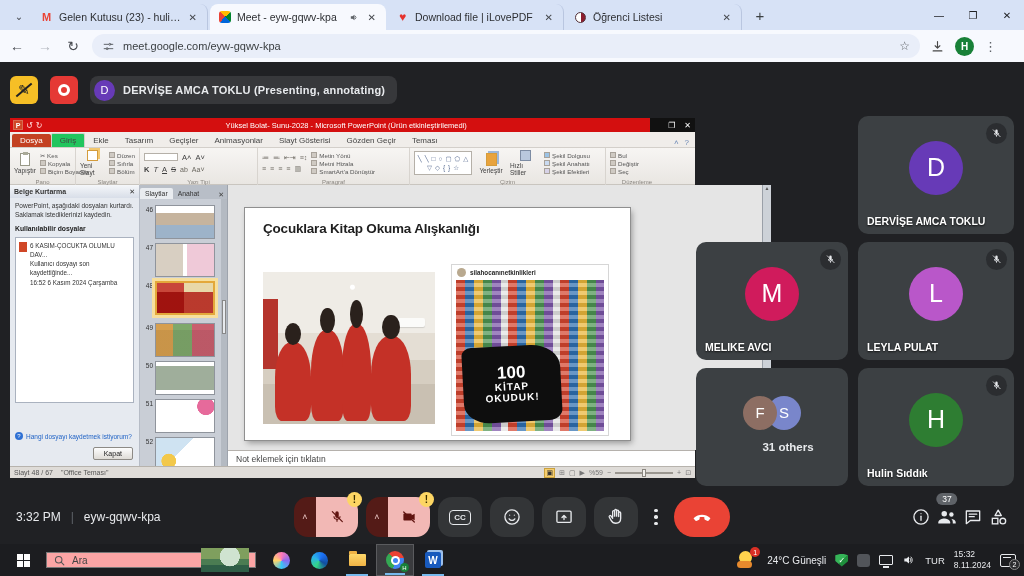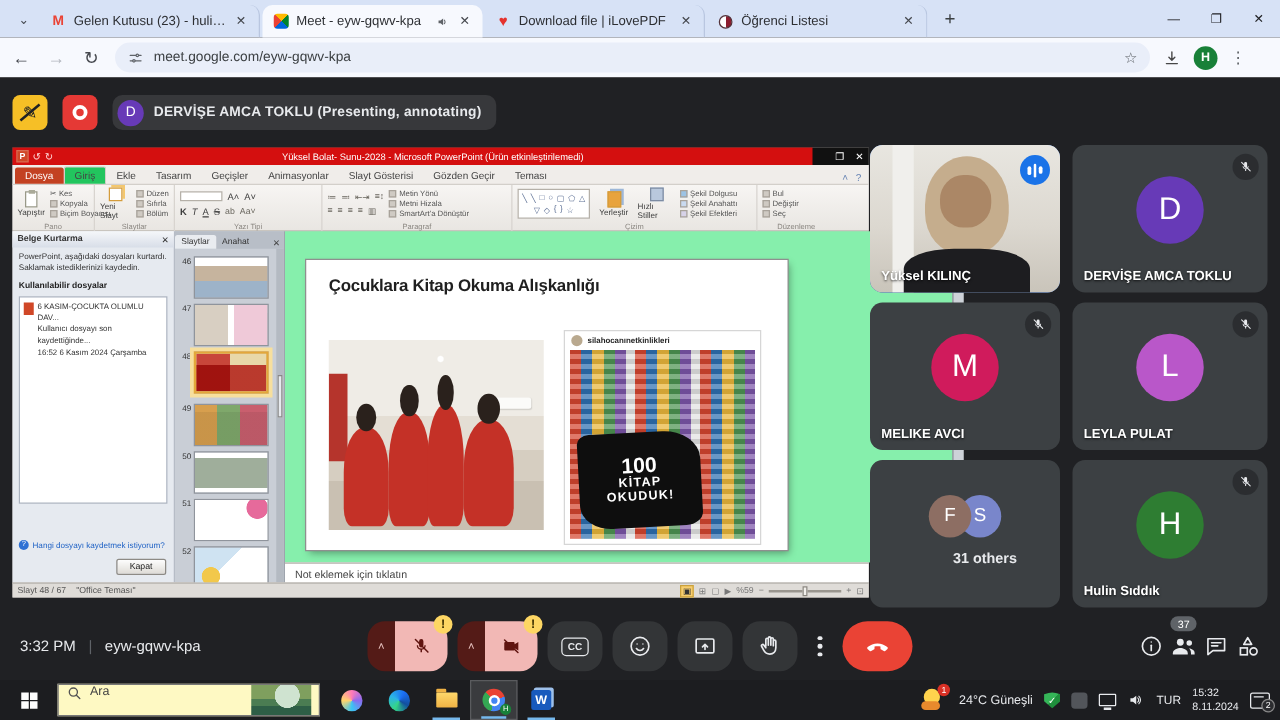--- a/index.html
+++ b/index.html
@@ -157,21 +157,21 @@
   .t46{background:linear-gradient(#fff 0 22%,#c6b49e 22% 58%,#9db3c9 58%);}
   .t47{background:linear-gradient(90deg,#d8cfc2 0 46%,#fff 46% 54%,#efc9d8 54%),linear-gradient(#fff 0 20%,#ddd 20%);}
   .t48{background:linear-gradient(90deg,#c8463a 0 48%,#e8d8a8 48%),linear-gradient(#fff 0 30%,#c44 30%);background-blend-mode:multiply;}
   .t49{background:linear-gradient(90deg,#d79f4e 0 30%,#7fa86b 30% 62%,#c95f6e 62%),linear-gradient(#fff 0 18%,#eee 18%);background-blend-mode:multiply;}
   .t50{background:linear-gradient(#fff 0 14%,#9fae9b 14% 88%,#fff 88%);}
   .t51{background:radial-gradient(circle at 86% 20%,#e66a9b 0 15%,transparent 16%),#fff;}
   .t52{background:radial-gradient(circle at 22% 72%,#f2c84b 0 14%,transparent 15%),linear-gradient(135deg,#cfe3f2 0 42%,#fff 42%);}
   .sscroll{position:absolute;right:0;top:14px;width:6px;bottom:0;background:#b4bac2;}
   .sscroll i{position:absolute;left:1px;right:1px;top:38%;height:34px;background:#e7eaee;border:1px solid #888;}
   
-  .editor{position:absolute;left:218px;top:0;width:534px;height:265px;background:#86efac;}
+  .editor{position:absolute;left:218px;top:0;width:534px;height:265px;background:#e5e5e5;}
   .escroll{position:absolute;right:-9px;top:0;width:9px;height:265px;background:#cdd2d8;border-left:1px solid #9aa0a8;
            font-size:5px;color:#555;display:flex;flex-direction:column;align-items:center;}
   .escroll .tr{margin-top:auto}
   .slide{position:absolute;left:17px;top:23px;width:385px;height:232px;background:#fff;
          box-shadow:0 0 0 1px #8f8f8f,2px 3px 6px rgba(0,0,0,.35);}
   .stitle{position:absolute;left:18px;top:12px;font-size:13.5px;font-weight:bold;color:#1f1f1f;line-height:1.3;letter-spacing:-.2px;}
   .classroom{position:absolute;left:18px;top:64px;width:172px;height:152px;overflow:hidden;
              background:radial-gradient(circle at 52% 10%,#fff 0 2px,transparent 3px),
              linear-gradient(180deg,#efece6 0 40%,#e4ded4 40% 58%,#d6cec1 58% 74%,#c9c0b2 74%);}
   .poster{position:absolute;left:0;top:18%;width:9%;height:46%;background:#b5342c;}
@@ -195,21 +195,21 @@
            display:flex;align-items:center;font-size:7px;color:#555;padding:0 4px;gap:8px;}
   .sviews{margin-left:auto;display:flex;align-items:center;gap:4px;font-size:7px;color:#777;}
   .vic.on{background:#f7ce6e;border:1px solid #caa13c;padding:0 1px;color:#333;}
   .zslider{width:58px;height:2px;background:#9a968f;position:relative;}
   .zslider i{position:absolute;left:46%;top:-3px;width:4px;height:8px;background:#f2f0ec;border:1px solid #8a8680;}
   
   .taskbar{position:absolute;left:0;top:544px;width:1024px;height:32px;background:#1c1d20;display:flex;align-items:center;}
   .start{width:46px;height:32px;display:flex;align-items:center;justify-content:center;}
   .winlogo{display:grid;grid-template-columns:6px 6px;grid-template-rows:6px 6px;gap:1px;}
   .winlogo i{background:#fdfdfd;}
-  .searchbox{width:210px;height:26px;background:#fef9c3;border:1px solid #777;display:flex;gap:6px;padding:0 6px;position:relative;}
+  .searchbox{width:210px;height:16px;background:#fca5a5;border:1px solid #777;display:flex;align-items:center;gap:6px;padding:0 6px;position:relative;}
   .searchtxt{font-size:10px;color:#444;flex:1;}
   .painting{width:48px;height:24px;background:radial-gradient(circle at 60% 35%,#cfe3d0 0 30%,transparent 31%),
             linear-gradient(180deg,#7f9f5e 0 45%,#4b7c52 45% 70%,#2e5e46 70%);}
   .apps{display:flex;align-items:center;margin-left:6px;}
   .app{width:38px;height:32px;display:flex;align-items:center;justify-content:center;position:relative;}
   .app.active-bg{background:#3a3b3e;border:1px solid #5a5b5e;}
   .app .ul{position:absolute;bottom:0;left:8px;right:8px;height:2px;background:#76b9ed;}
   .copilot{width:17px;height:17px;border-radius:50%;background:conic-gradient(#ff7ab8,#8a6bf0,#39c6f4,#ffd56b,#ff7ab8);}
   .edge{width:17px;height:17px;border-radius:50%;background:conic-gradient(from 210deg,#35d687,#2bb3e8,#1b6ef3,#124f9e,#35d687);}
   .folder{width:17px;height:12px;background:linear-gradient(#ffd86b,#f0b345);border-radius:1px;position:relative;}
@@ -613,34 +613,20 @@
           <span>−</span>
           <span class="zslider">
               <i></i>
             </span>
           <span>+</span>
           <span>⊡</span>
         </span>
       </div>
     </div>
 
-    <div class="tile speaking" style="left:696px;top:54px">
-      <div class="video-art">
-        <i class="v-strip"></i>
-        <i class="v-scarf"></i>
-        <i class="v-face"></i>
-        <i class="v-body"></i>
-      </div>
-      <span class="audiob">
-          <i style="height:7px"></i>
-          <i style="height:11px"></i>
-          <i style="height:6px"></i>
-        </span>
-      <span class="tname">Yüksel KILINÇ</span>
-    </div>
     <div class="tile" style="left:858px;top:54px;width:156px">
       <span class="micoff">
           <svg width="11" height="11" viewBox="0 0 24 24" fill="#e8eaed">
             <path d="M12 13.5a2.6 2.6 0 0 0 2.6-2.6V6a2.6 2.6 0 1 0-5.2 0v4.9A2.6 2.6 0 0 0 12 13.5z"></path>
             <path d="M17.4 10.9h-1.6a3.8 3.8 0 0 1-7.6 0H6.6a5.4 5.4 0 0 0 4.5 5.3v2.9h1.8v-2.9a5.4 5.4 0 0 0 4.5-5.3z"></path>
             <path d="m5 4 15 15" stroke="#e8eaed" stroke-width="1.8" stroke-linecap="round"></path>
           </svg>
         </span>
       <span class="avc" style="background:#673ab7">D</span>
       <span class="tname">DERVİŞE AMCA TOKLU</span>

